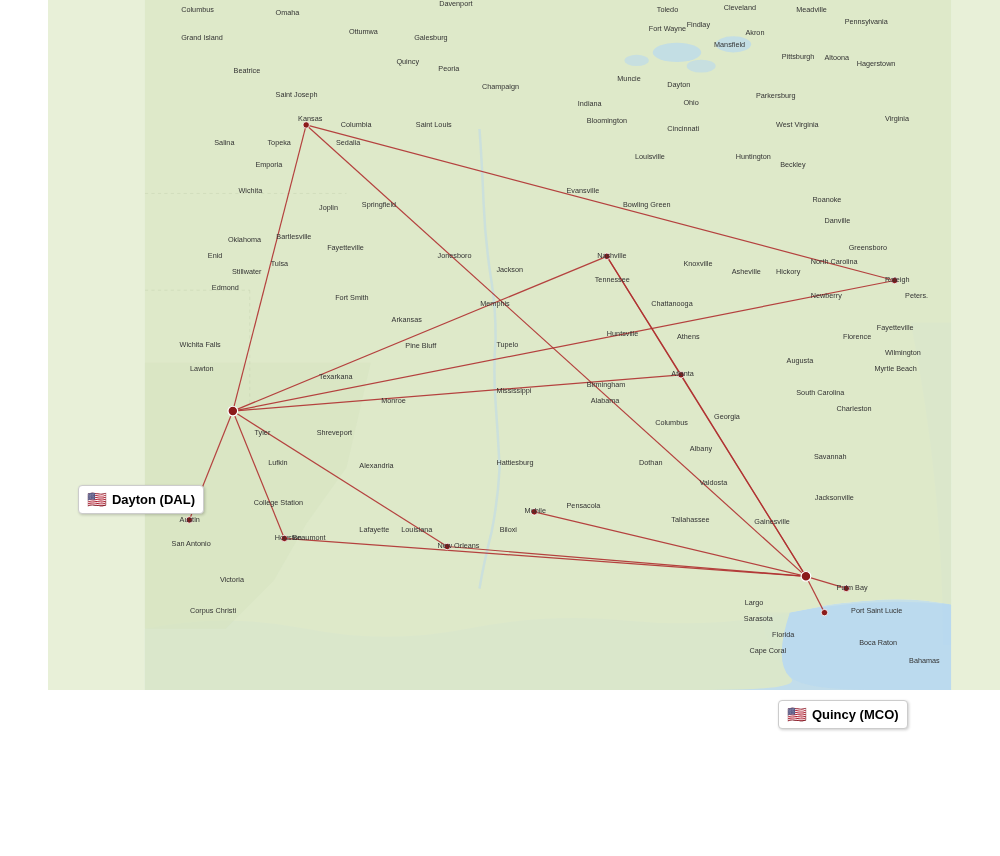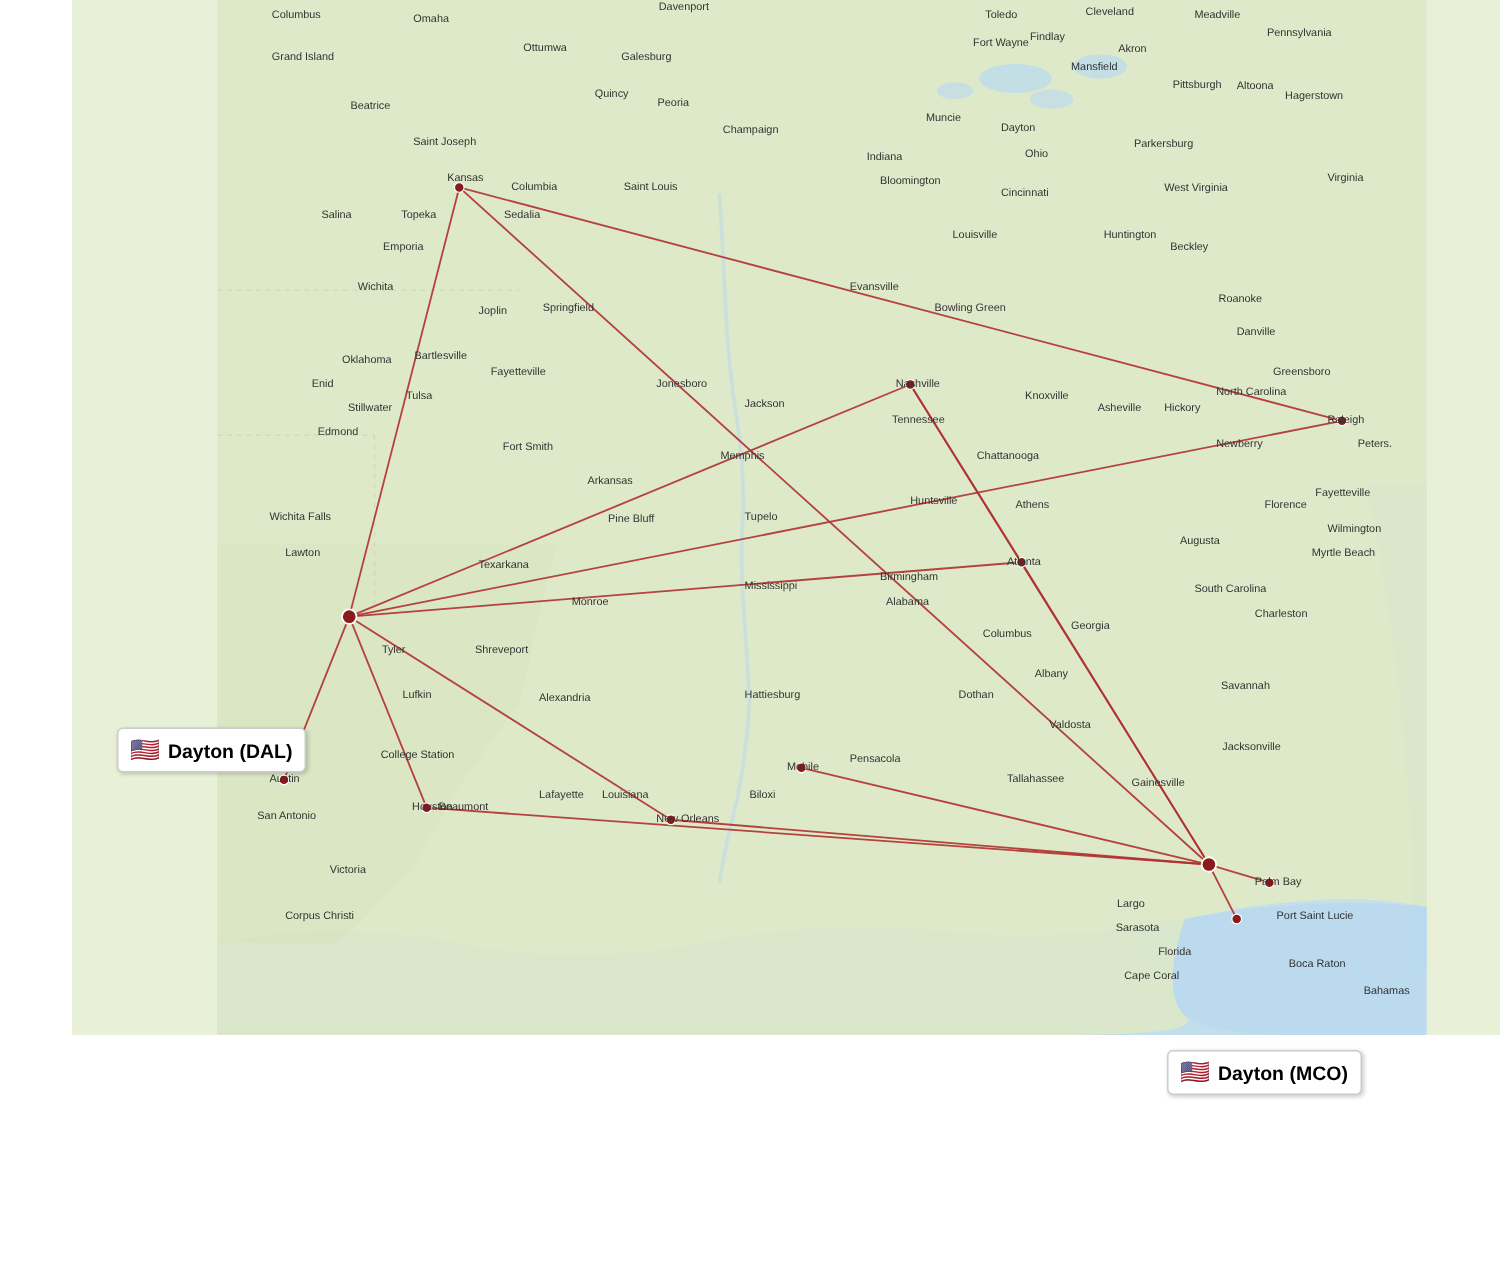--- a/index.html
+++ b/index.html
@@ -246,15 +246,15 @@
     <circle cx="820" cy="715" r="6" fill="#8b1a1a" stroke="white" stroke-width="1.5"></circle>
   </svg>
 
   <div class="airport-label" style="left: 30px; top: 485px;">
     <span class="flag">🇺🇸</span>
     <span>Dayton (DAL)</span>
   </div>
 
   <div class="airport-label" style="left: 730px; top: 700px;">
     <span class="flag">🇺🇸</span>
-    <span>Dayton (MCO)</span>
+    <span>Quincy (MCO)</span>
   </div>
 </div>
 
 </body></html>

